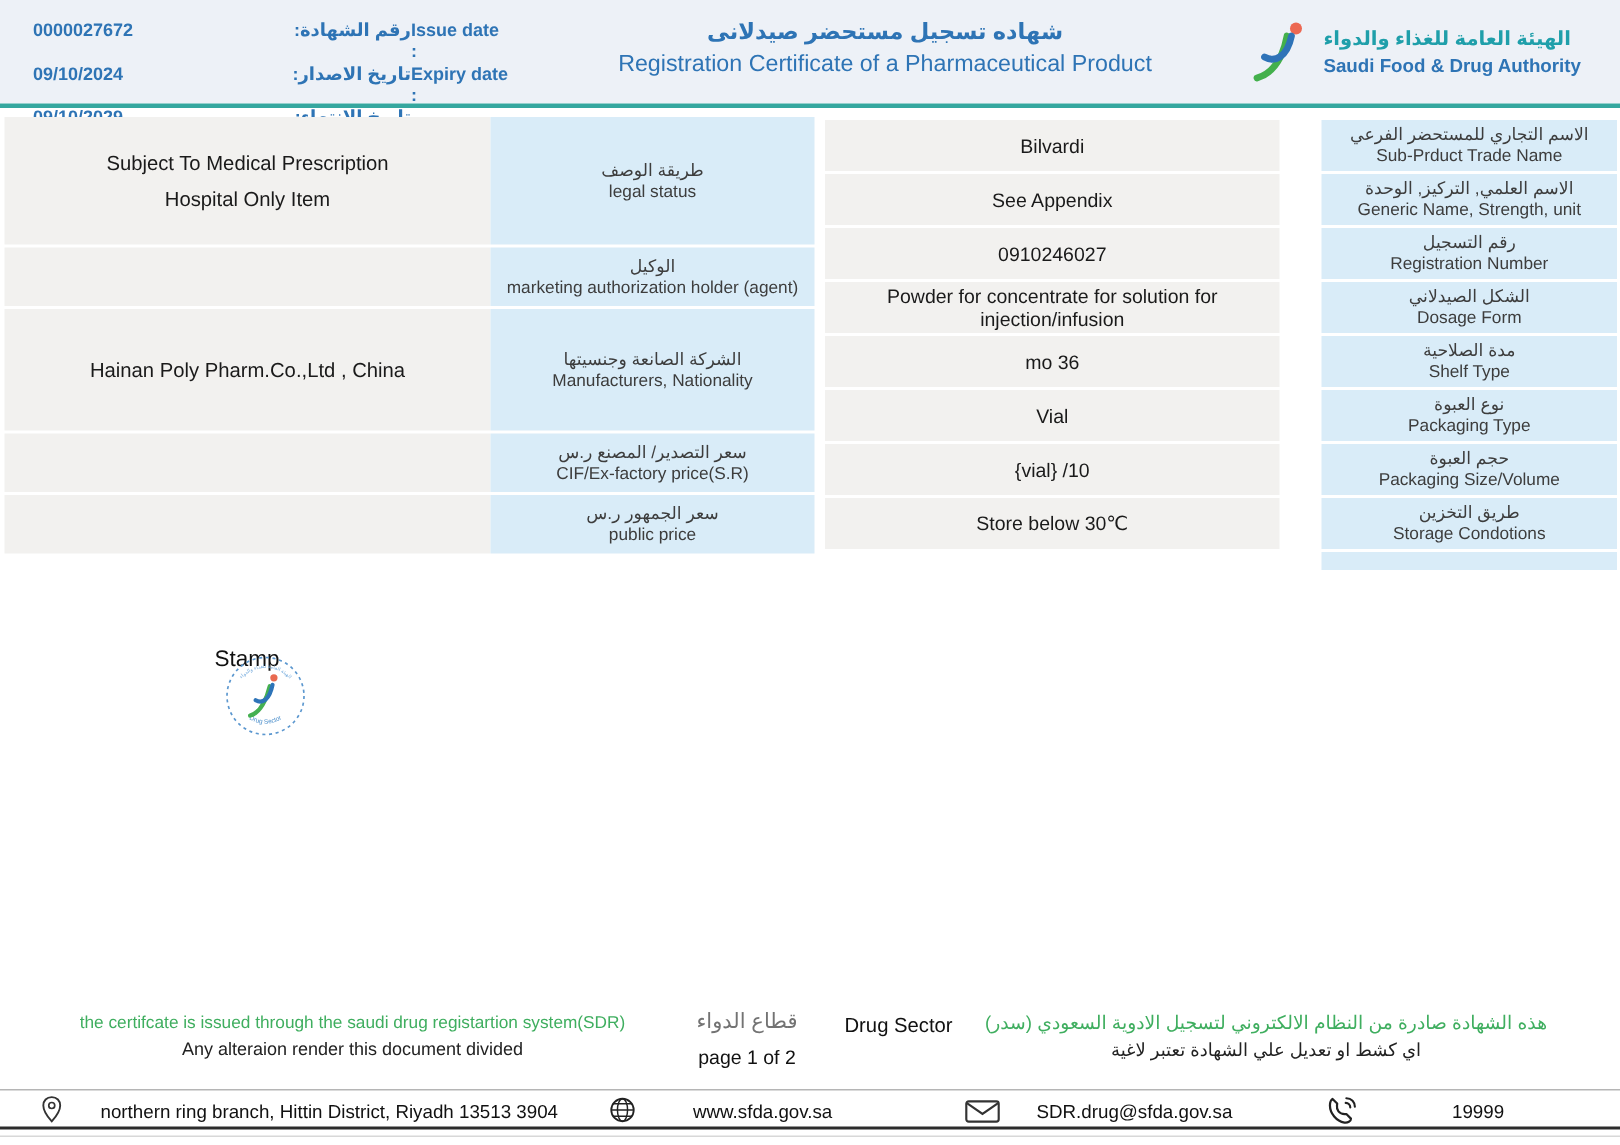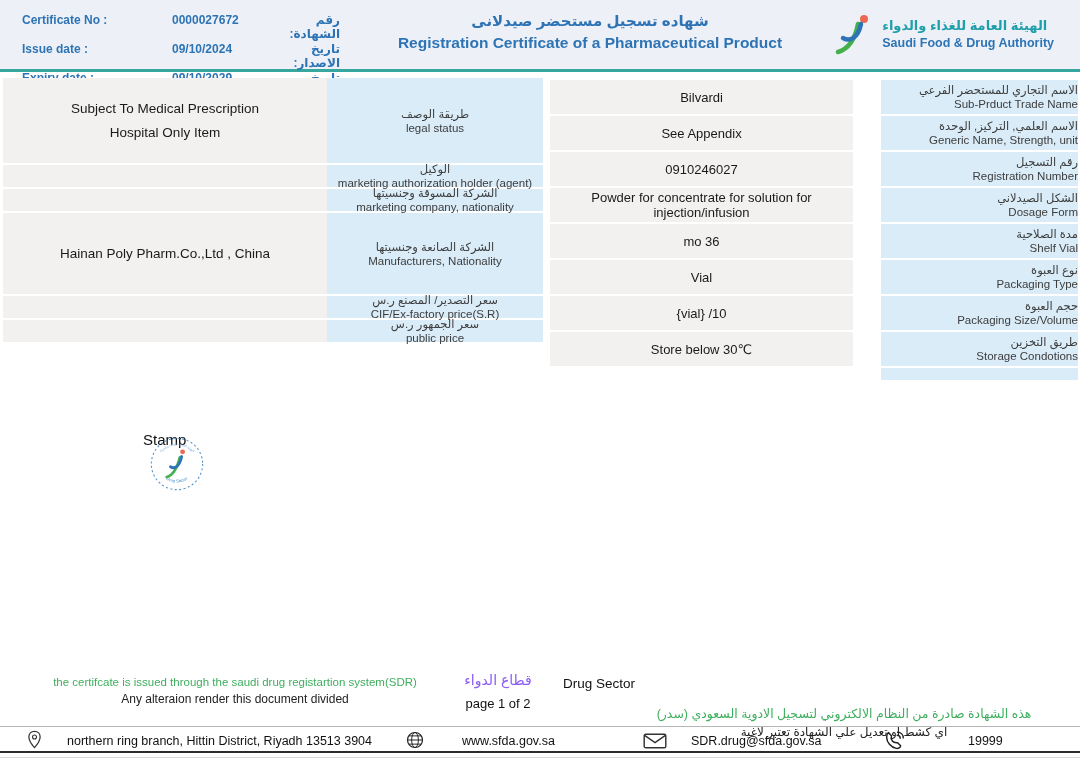--- a/index.html
+++ b/index.html
@@ -12,84 +12,83 @@
   .header-band { position:absolute; top:0; left:0; width:1080px; height:69px; background:#edf1f7; }
   .teal-divider { position:absolute; top:69px; left:0; width:1080px; height:3px; background:#35a79f; }
 
   .meta { position:absolute; left:22px; top:13px; display:grid;
           grid-template-columns:150px 102px 66px; row-gap:1px;
           font-size:12px; font-weight:bold; color:#2e74b5; line-height:14px; }
   .meta .ar { text-align:right; direction:rtl; }
 
   .title-block { position:absolute; left:340px; top:12px; width:500px; text-align:center; color:#2e74b5; }
   .title-ar { font-size:15px; font-weight:bold; direction:rtl; margin-bottom:4px; }
-  .title-en { font-size:15.5px; font-weight:bold; }
+  .title-en { font-size:15.5px; font-weight:normal; }
 
   .logo-block { position:absolute; right:26px; top:12px; display:flex; align-items:center; gap:9px; }
   .logo-text  { display:flex; flex-direction:column; gap:3px; }
   .logo-ar { font-size:13px; font-weight:bold; color:#1f9faa; direction:rtl; text-align:left; }
   .logo-en { font-size:12.5px; font-weight:bold; color:#2e74b5; }
 
   
   .tbl { position:absolute; }
   .tbl .row { display:flex; margin-bottom:2px; }
   .tbl .val { background:#f2f1ef; display:flex; align-items:center; justify-content:center;
               text-align:center; white-space:pre-line; }
   .tbl .lab { background:#d9ecf8; display:flex; flex-direction:column; align-items:center;
               justify-content:center; text-align:center; color:#3d3d3d; line-height:14px; }
   .tbl .lab .ar { font-size:11.5px; direction:rtl; }
   .tbl .lab .en { font-size:11.5px; }
 
   .lt { left:3px; top:78px; width:540px; }
   .lt .val { width:324px; font-size:13.5px; }
   .lt .lab { width:216px; }
-  .h85 { height:85px; } .h81 { height:81px; } .h34 { height:22px; }
+  .h85 { height:85px; } .h81 { height:81px; } .h34 { height:39px; }
   .lt .h85 .val { line-height:24px; }
 
   .rt { left:550px; top:80px; width:528px; }
   .rt .val { width:320px; font-size:13px; }
-  .rt .lab { width:208px;align-items:flex-end; }
+  .rt .lab { width:208px; }
   .rt .row { height:34px;gap:28px; }
   .rt .row.sliver { height:12px; }
   .rt .sliver .val { background:transparent; }
 
   
   .stamp-label { position:absolute; left:143px; top:403px; font-size:15px; color:#111;margin-top:28px; }
   .stamp { position:absolute; left:149px; top:436px; width:56px; height:56px; }
 
   
   .fnote-left { position:absolute; left:15px; top:676px; width:440px; text-align:center; }
   .fnote-left .green { color:#3fae5f; font-size:11.5px; margin-bottom:4px; }
   .fnote-left .black { color:#222; font-size:12px; }
 
   .fsector-center { position:absolute; left:450px; top:672px; width:96px; text-align:center; }
-  .fsector-center .ar { font-size:14px; direction:rtl; color:#8b5cf6; margin-bottom:8px; }
+  .fsector-center .ar { font-size:14px; direction:rtl; color:#737373; margin-bottom:8px; }
   .fsector-center .pg { font-size:13px; color:#111; }
 
   .fsector-en { position:absolute; left:563px; top:676px; font-size:13.5px; color:#111; }
 
   .fnote-right { position:absolute; left:634px; top:674px; width:420px; text-align:center; }
-  .fnote-right .green { color:#3fae5f; font-size:12.5px; direction:rtl; margin-bottom:4px;margin-top:32px; }
+  .fnote-right .green { color:#3fae5f; font-size:12.5px; direction:rtl; margin-bottom:4px; }
   .fnote-right .black { color:#222; font-size:12px; direction:rtl; }
 
   
   .contact { position:absolute; left:0; top:726px; width:1080px; height:27px;
              border-top:1px solid #b5b5b5; border-bottom:2.5px solid #2c2c2c; font-size:12.5px; color:#111; }
   .contact-shadow { position:absolute; left:0; top:757px; width:1080px; height:1px; background:#d8d8d8; }
   .contact .item { position:absolute; top:7px;padding-left:15px; }
   .contact .icon { position:absolute; }
 </style>
 </head>
 <body>
 
 <div class="header-band"></div>
 <div class="teal-divider"></div>
 
 <div class="meta">
-  <div>Certificate No :</div>
   <div>0000027672</div>
   <div class="ar">رقم الشهادة:</div>
   <div>Issue date :</div>
   <div>09/10/2024</div>
   <div class="ar">تاريخ الاصدار:</div>
   <div>Expiry date :</div>
   <div>09/10/2029</div>
   <div class="ar">تاريخ الانتهاء:</div>
 </div>
 
@@ -119,27 +118,20 @@
       <span class="en">legal status</span>
     </div>
   </div>
   <div class="row h34">
     <div class="val h34"></div>
     <div class="lab h34">
       <span class="ar">الوكيل</span>
       <span class="en">marketing authorization holder (agent)</span>
     </div>
   </div>
-  <div class="row h34">
-    <div class="val h34"></div>
-    <div class="lab h34">
-      <span class="ar">الشركة المسوقة وجنسيتها</span>
-      <span class="en">marketing company, nationality</span>
-    </div>
-  </div>
   <div class="row h81">
     <div class="val h81">Hainan Poly Pharm.Co.,Ltd , China</div>
     <div class="lab h81">
       <span class="ar">الشركة الصانعة وجنسيتها</span>
       <span class="en">Manufacturers, Nationality</span>
     </div>
   </div>
   <div class="row h34">
     <div class="val h34"></div>
     <div class="lab h34">
@@ -182,21 +174,21 @@
     <div class="val">Powder for concentrate for solution for injection/infusion</div>
     <div class="lab">
       <span class="ar">الشكل الصيدلاني</span>
       <span class="en">Dosage Form</span>
     </div>
   </div>
   <div class="row">
     <div class="val">mo 36</div>
     <div class="lab">
       <span class="ar">مدة الصلاحية</span>
-      <span class="en">Shelf Vial</span>
+      <span class="en">Shelf Type</span>
     </div>
   </div>
   <div class="row">
     <div class="val">Vial</div>
     <div class="lab">
       <span class="ar">نوع العبوة</span>
       <span class="en">Packaging Type</span>
     </div>
   </div>
   <div class="row">

